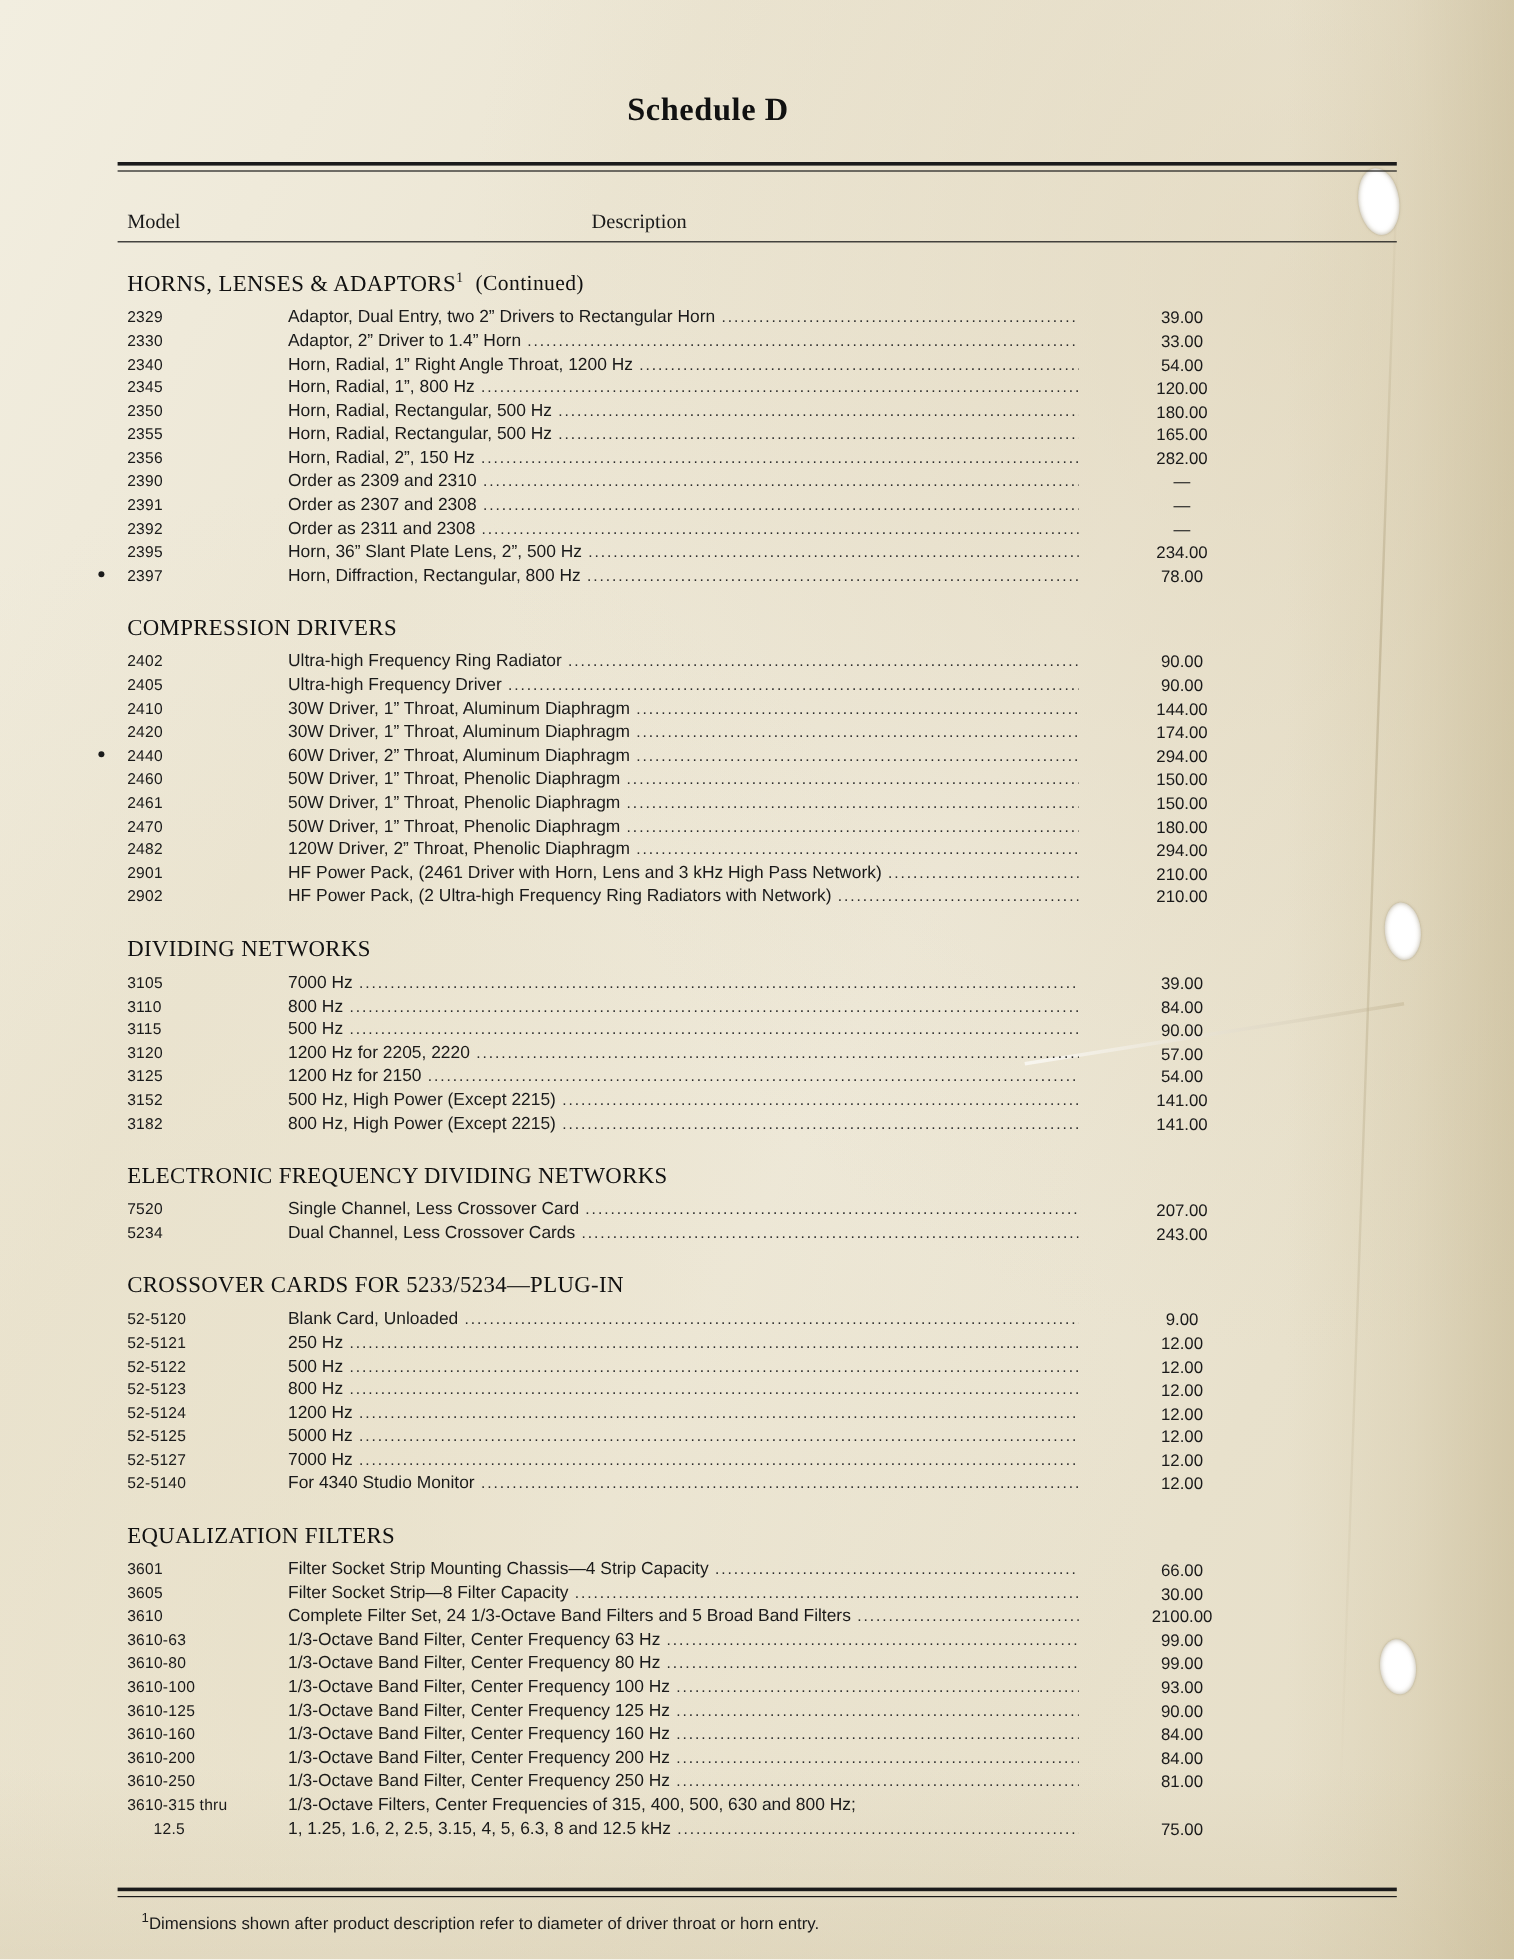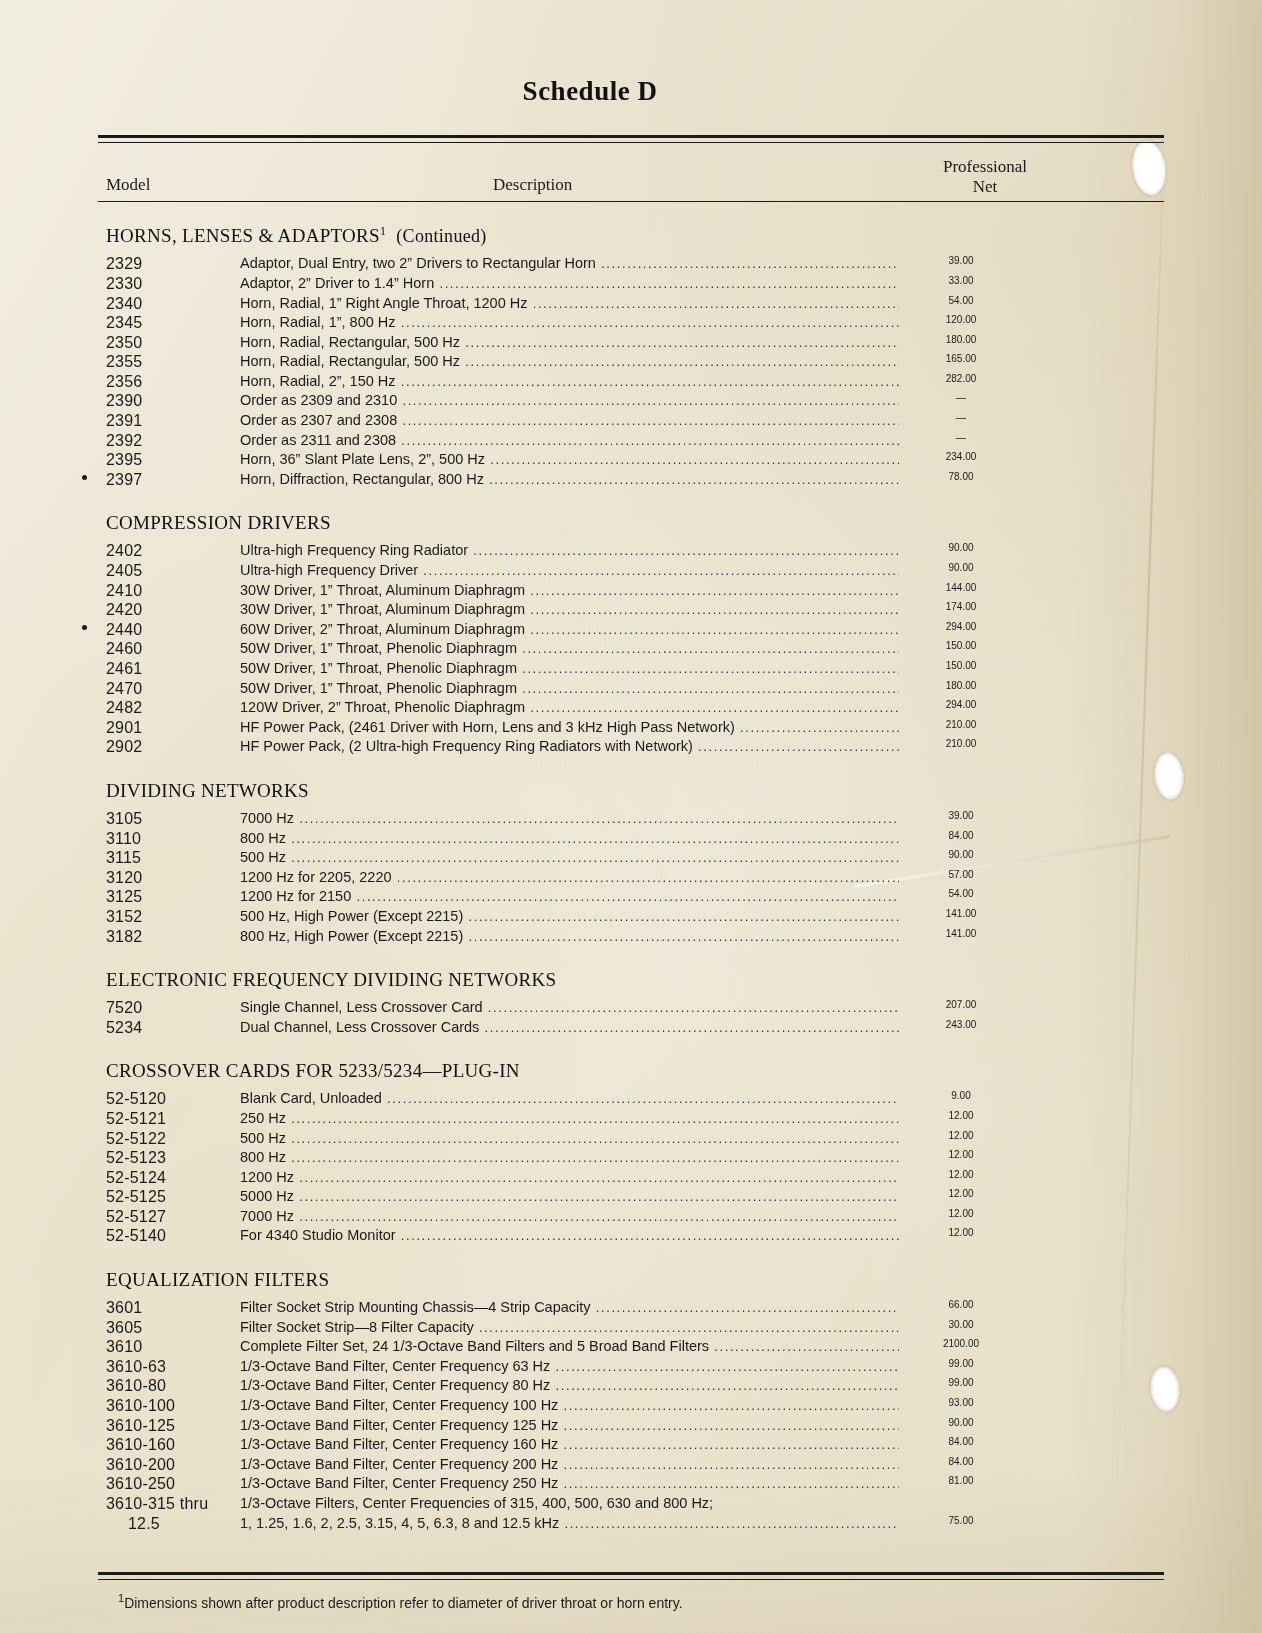--- a/index.html
+++ b/index.html
@@ -127,45 +127,45 @@
   .row {
     position: relative;
     height: 19.6px;
     font-size: 14.5px;
     white-space: nowrap;
   }
   .row .model {
     position: absolute;
     left: 8px;
     width: 120px;
-    font-size: 16px;
+    font-size: 13px;
     letter-spacing: 0.2px;
   }
   .row .model.indent {
     left: 30px;
   }
   .row .dotline {
     position: absolute;
     left: 142px;
     right: 265px;
     overflow: hidden;
     font-size: 14.5px;
   }
   .row .dotline .txt { background: transparent; }
   .row .dotline .dots {
     letter-spacing: 1.6px;
     font-size: 13px;
     color: #2a2a2a;
   }
   .row .price {
     position: absolute;
-    left: 758px;
+    left: 782px;
     width: 210px;
     text-align: center;
-    font-size: 10px;
+    font-size: 14px;
   }
   .row .bullet {
     position: absolute;
     left: -16px;
     top: 4px;
     width: 5px; height: 5px;
     background: #1b1b1b;
     border-radius: 50%;
   }
 
@@ -191,24 +191,20 @@
 
   <div class="content">
 
     <div class="doc-title">Schedule D</div>
 
     <div class="rule-top"></div>
 
     <div class="table-head">
       <div class="th-model">Model</div>
       <div class="th-desc">Description</div>
-      <div class="th-net">
-        <div>Professional</div>
-        <div>Net</div>
-      </div>
     </div>
 
     <div class="rule-head"></div>
 
     <div id="sections-root">
         <div class="section">
           <div class="section-title"><span>HORNS, LENSES &amp; ADAPTORS</span><span class="sup">1</span><span class="cont" style="margin-left: 10px; margin-top: 44px;">(Continued)</span></div>
           <div class="row">
             <span class="model">2329</span>
             <span class="dotline"><span class="txt">Adaptor, Dual Entry, two 2” Drivers to Rectangular Horn</span><span class="dots"> ............................................................................................................................................</span></span>

